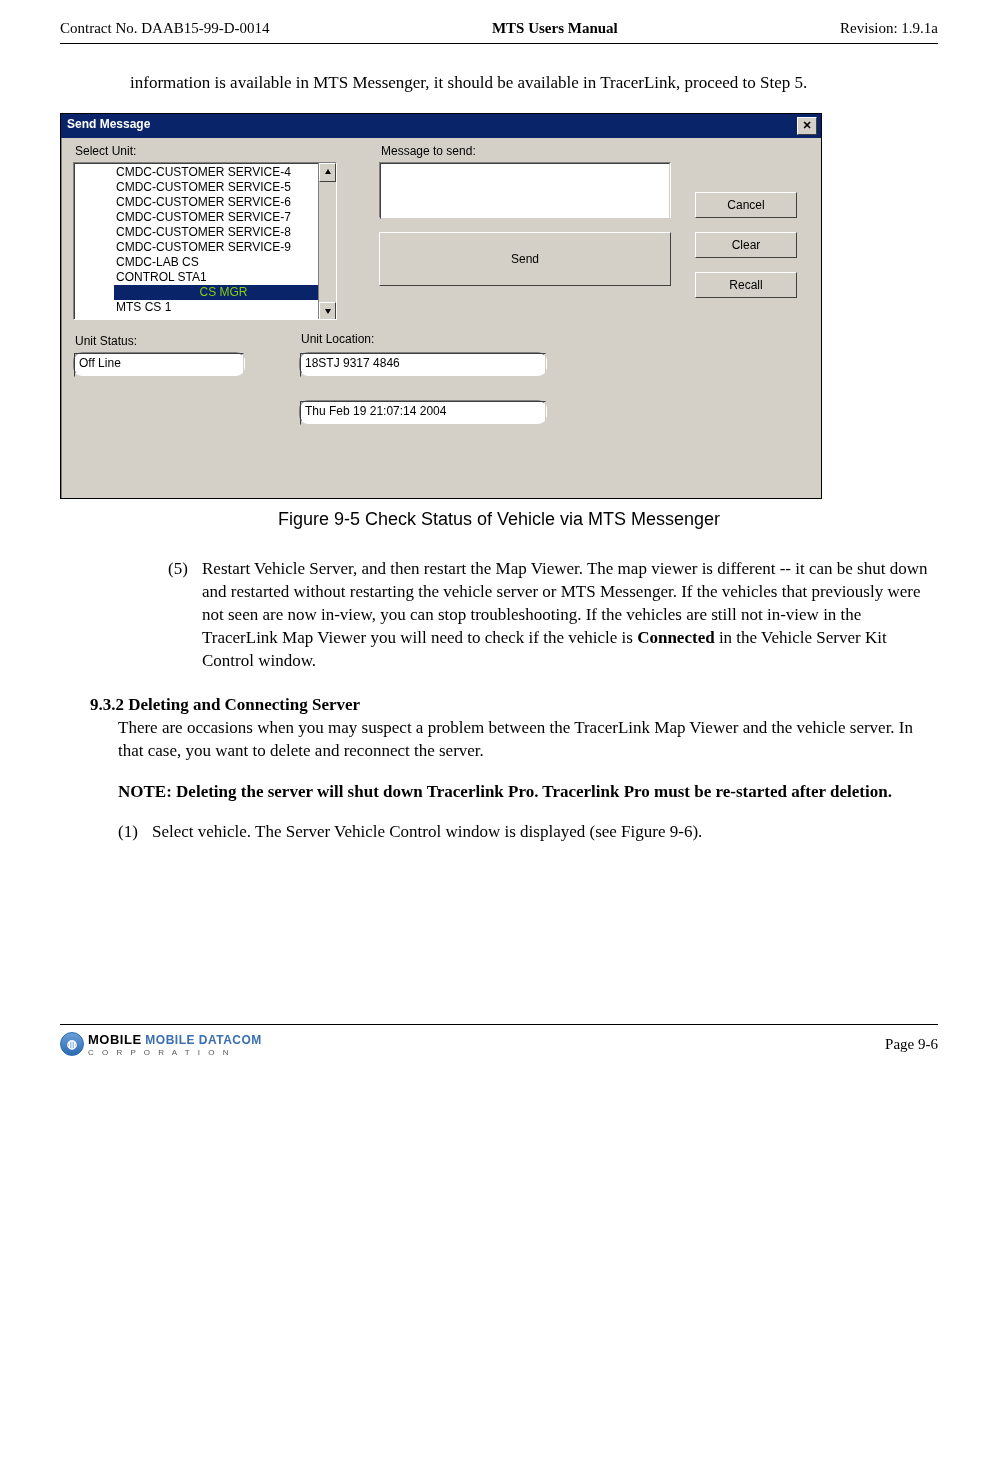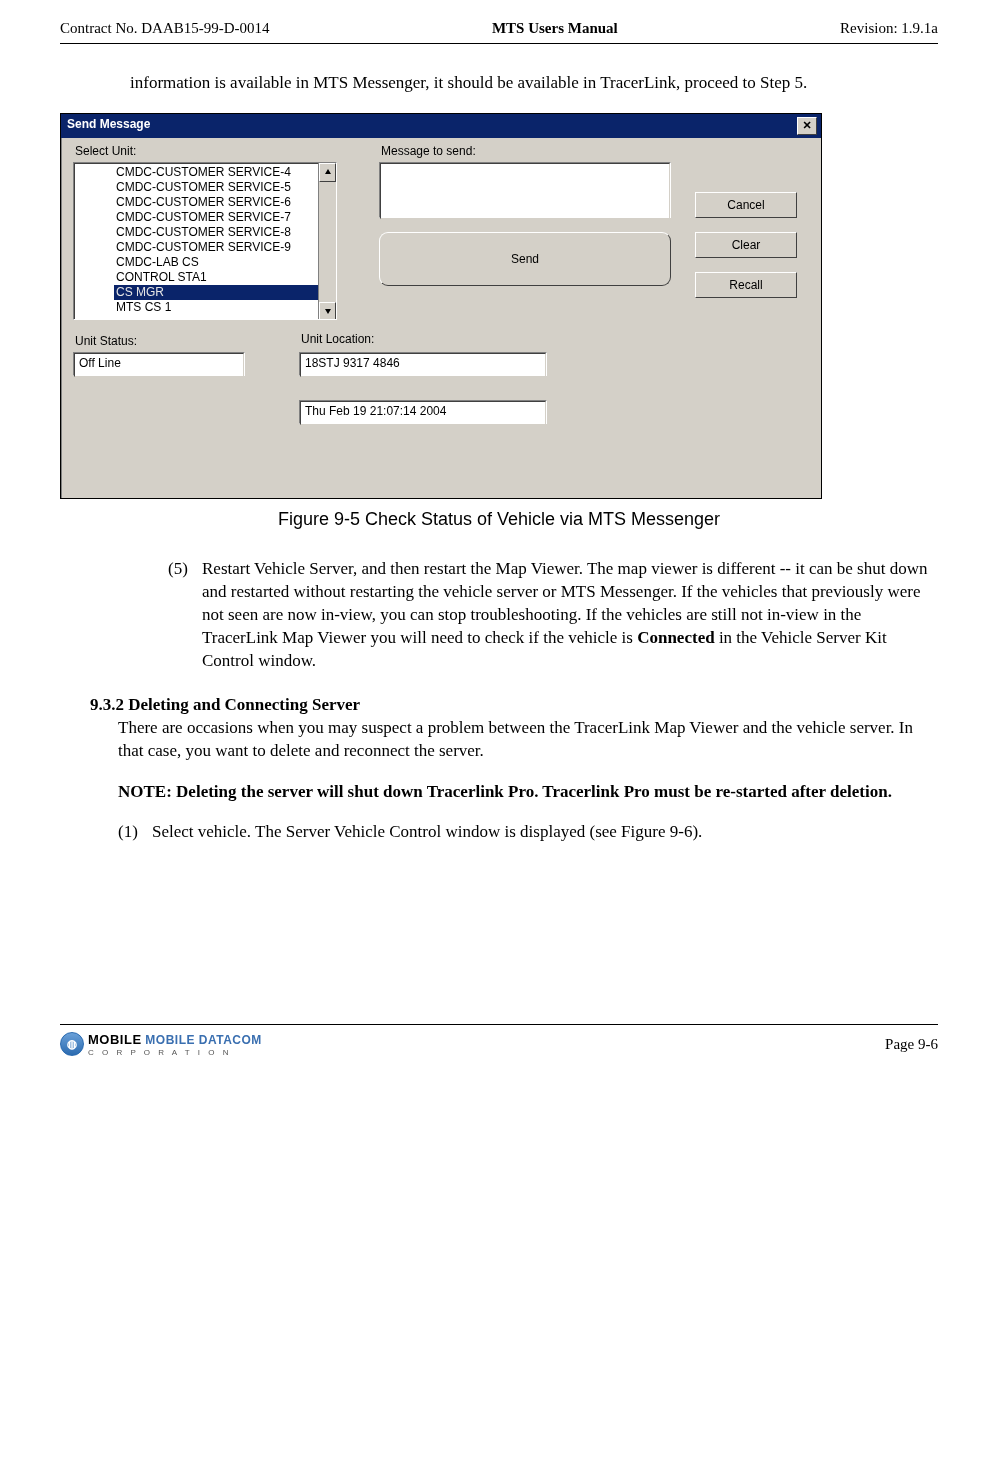--- a/index.html
+++ b/index.html
@@ -142,21 +142,21 @@
   .listbox-inner {
     border-top: 1px solid #404040;
     border-left: 1px solid #404040;
     border-right: 1px solid #d4d0c8;
     border-bottom: 1px solid #d4d0c8;
     height: 100%;
     position: relative;
   }
   .listbox-items { padding: 1px 2px; font-size: 12px; margin-left: 37px; }
   .listbox-items div { white-space: nowrap; padding: 0 2px; height: 15px; line-height:15px; }
-  .listbox-items .sel { background: #0a246a; color: #e5e5e5; }
+  .listbox-items .sel { background: #0a246a; color: #84cc16; text-align: center; }
   .sb {
     position: absolute;
     right: -1px; top: -1px; bottom: -1px;
     width: 17px;
     background: #d4d0c8;
     border-left: 1px solid #808080;
     display: flex; flex-direction: column; justify-content: space-between;
   }
   .sb-btn {
     height: 17px;
@@ -170,20 +170,21 @@
   .sb-btn svg { width: 8px; height: 8px; }
   .txtfield {
     position: absolute;
     background: #fff;
     border-top: 1px solid #808080;
     border-left: 1px solid #808080;
     border-right: 1px solid #fff;
     border-bottom: 1px solid #fff;
     padding: 2px 4px;
     height: 18px;
+    border-radius: 9px;
   }
   .txtfield-inner {
     border-top: 1px solid #404040;
     border-left: 1px solid #404040;
     border-right: 1px solid #d4d0c8;
     border-bottom: 1px solid #d4d0c8;
     height: 100%;
     margin: -2px -4px;
     padding: 2px 4px;
   }
@@ -266,21 +267,21 @@
                   </svg>
               </div>
             </div>
           </div>
         </div>
 
         <div class="msgbox" style="left:318px; top:24px; width:290px; height:54px;">
           <div class="msgbox-inner"></div>
         </div>
 
-        <div class="winbtn" style="left:318px; top:94px; width:290px; height:52px;border-radius:9px;">Send</div>
+        <div class="winbtn" style="left:318px; top:94px; width:290px; height:52px;">Send</div>
 
         <div class="winbtn" style="left:634px; top:54px; width:100px; height:24px;">Cancel</div>
         <div class="winbtn" style="left:634px; top:94px; width:100px; height:24px;">Clear</div>
         <div class="winbtn" style="left:634px; top:134px; width:100px; height:24px;">Recall</div>
 
         <span class="dlg-label" style="left:14px; top:196px;">Unit Status:</span>
         <div class="txtfield" style="left:12px; top:214px; width:162px;">
           <div class="txtfield-inner">Off Line</div>
         </div>
 

